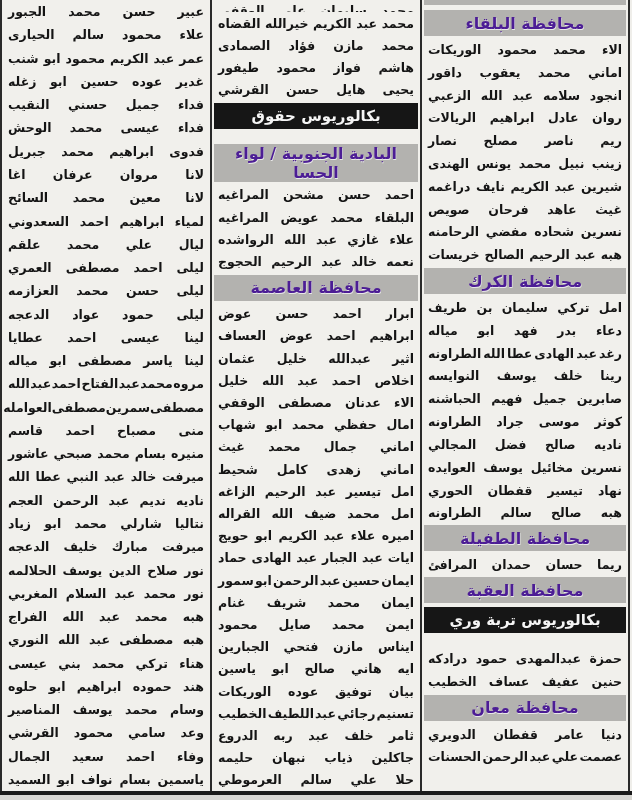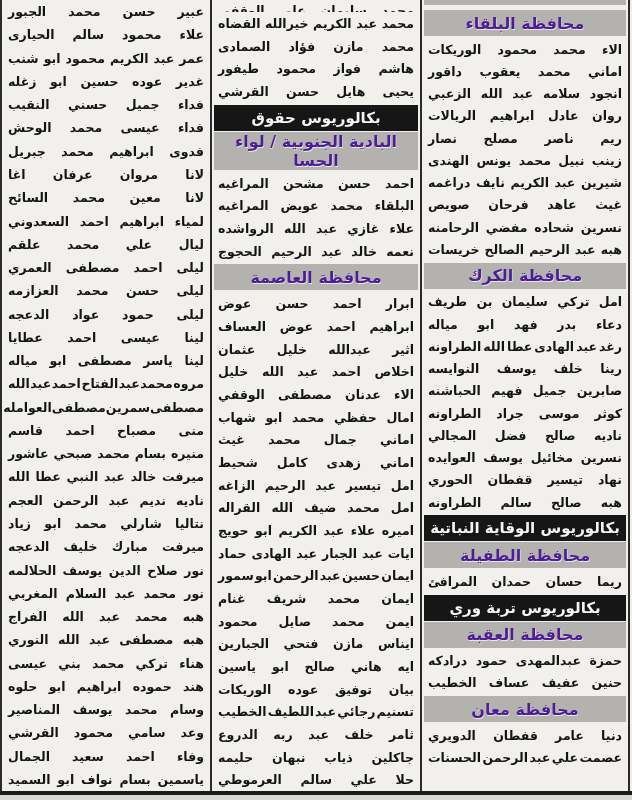--- a/index.html
+++ b/index.html
@@ -49,21 +49,21 @@
     margin:2px 2px;
     letter-spacing:0.5px;
   }
   .hdr.gray{
     background:#b3b2af;color:#4c1d95;font-size:16px;
     text-shadow:0.5px 0.5px 0 #e8e8e8;
   }
   .hdr.black{
     background:#161616;color:#f5f5f5;font-size:15px;
   }
-  .hdr.tight{margin-bottom:0;}
+  .hdr.tight{margin-bottom:14px;}
   .hdr.tight2{margin-top:1px;text-align:center;}
   .sliver{
     flex:0 0 5px;background:#b3b2af;margin:0 2px 3px 2px;
   }
   .bottom-rule{
     position:absolute;left:0;right:0;top:791px;height:4px;
     background:#1b1b1b;
   }
   .below{
     position:absolute;left:0;right:0;top:795px;bottom:0;
@@ -632,30 +632,29 @@
           <span>تيسير</span>
           <span>قفطان</span>
           <span>الحوري</span>
         </div>
         <div class="row">
           <span>هبه</span>
           <span>صالح</span>
           <span>سالم</span>
           <span>الطراونه</span>
         </div>
-        <div class="hdr black tight">بكالوريوس الوقاية النباتية</div>
         <div class="hdr gray tight2">محافظة الطفيلة</div>
         <div class="row">
           <span>ريما</span>
           <span>حسان</span>
           <span>حمدان</span>
           <span>المرافئ</span>
         </div>
+        <div class="hdr gray tight2">محافظة العقبة</div>
         <div class="hdr black tight">بكالوريوس تربة وري</div>
-        <div class="hdr gray tight2">محافظة العقبة</div>
         <div class="row">
           <span>حمزة</span>
           <span>عبدالمهدى</span>
           <span>حمود</span>
           <span>درادكه</span>
         </div>
         <div class="row">
           <span>حنين</span>
           <span>عفيف</span>
           <span>عساف</span>

